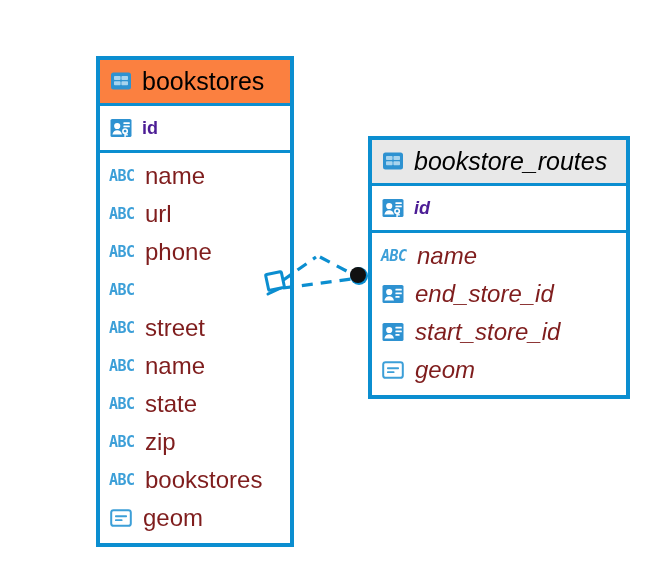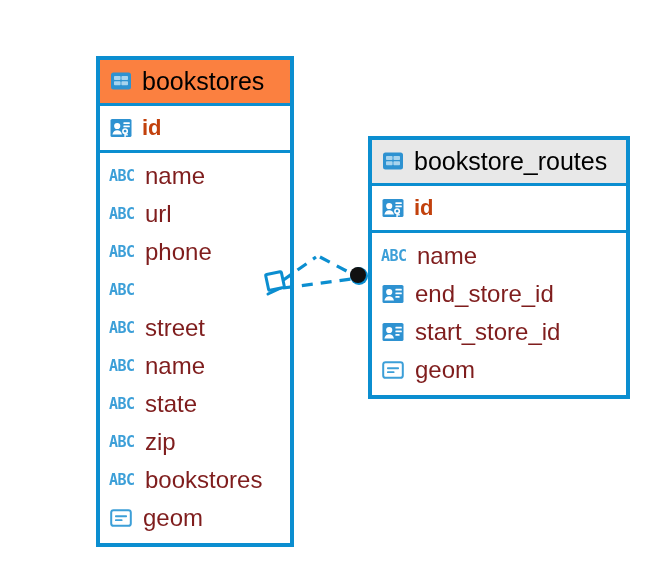--- a/index.html
+++ b/index.html
@@ -55,23 +55,23 @@
     box-sizing: border-box;
     display: flex;
     align-items: center;
     gap: 9px;
     height: 47px;
     padding: 0 8px 0 9px;
     border-bottom: 3px solid #0b8ed0;
     background: #ffffff;
   }
   .pk-label {
-    font-size: 22px;
+    font-size: 18px;
     font-weight: bold;
-    color: #c2410c;
+    color: #4c1d95;
     line-height: 1;
   }
 
   .field-list {
     padding: 4px 0 6px 0;
     background: #ffffff;
   }
   .field-row {
     display: flex;
     align-items: center;
@@ -221,21 +221,21 @@
           <rect x="2.2" y="4.2" width="19.6" height="15.6" rx="2.4" fill="#ffffff" stroke="#3c9fd8" stroke-width="2"></rect>
           <rect x="6" y="9.3" width="12" height="1.9" rx="0.7" fill="#3c9fd8"></rect>
           <rect x="6" y="13.2" width="7.5" height="1.9" rx="0.7" fill="#3c9fd8"></rect>
         </svg>
         <span class="field-label">geom</span>
       </div>
 
     </div>
   </div>
 
-  <div class="entity" id="entity-bookstore-routes" style="left:368px; top:136px; width:262px;">
+  <div class="entity" id="entity-bookstore-routes" style="left:368px; top:136px; width:262px;font-style:italic;">
 
     <div class="entity-header neutral">
       <svg class="icon" viewBox="0 0 24 24">
         <rect x="2" y="3.5" width="20" height="17" rx="2.5" fill="#2e92d1"></rect>
         <rect x="5" y="7" width="6.6" height="4" rx="0.8" fill="#a8d4ee"></rect>
         <rect x="12.4" y="7" width="6.6" height="4" rx="0.8" fill="#a8d4ee"></rect>
         <rect x="5" y="12.3" width="6.6" height="4" rx="0.8" fill="#a8d4ee"></rect>
         <rect x="12.4" y="12.3" width="6.6" height="4" rx="0.8" fill="#a8d4ee"></rect>
       </svg>
       <span class="entity-title">bookstore_routes</span>

